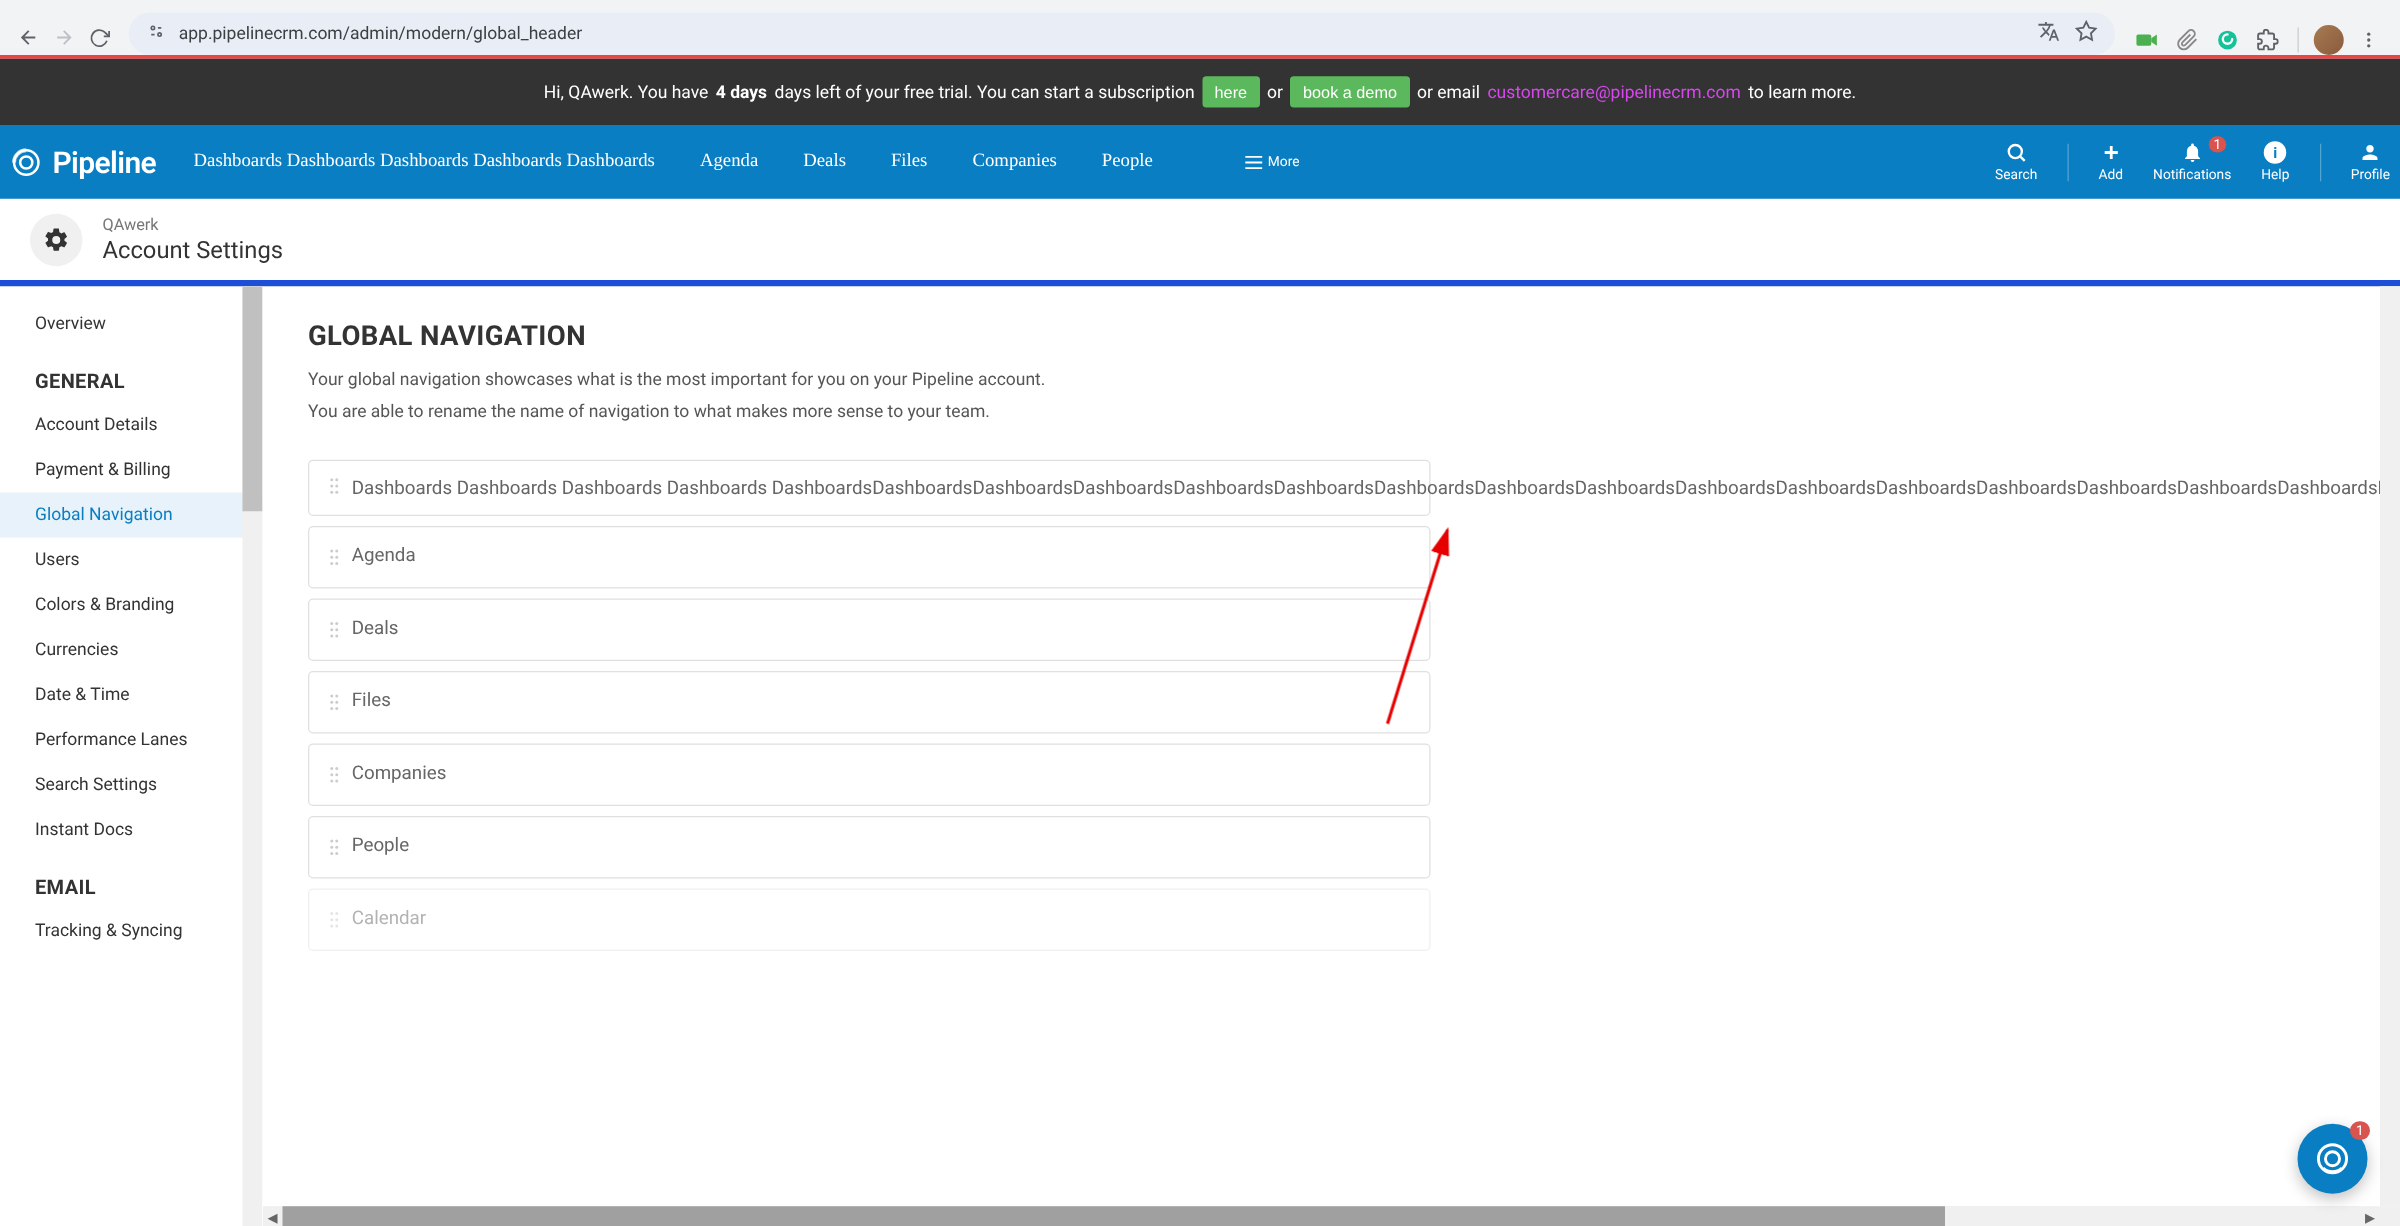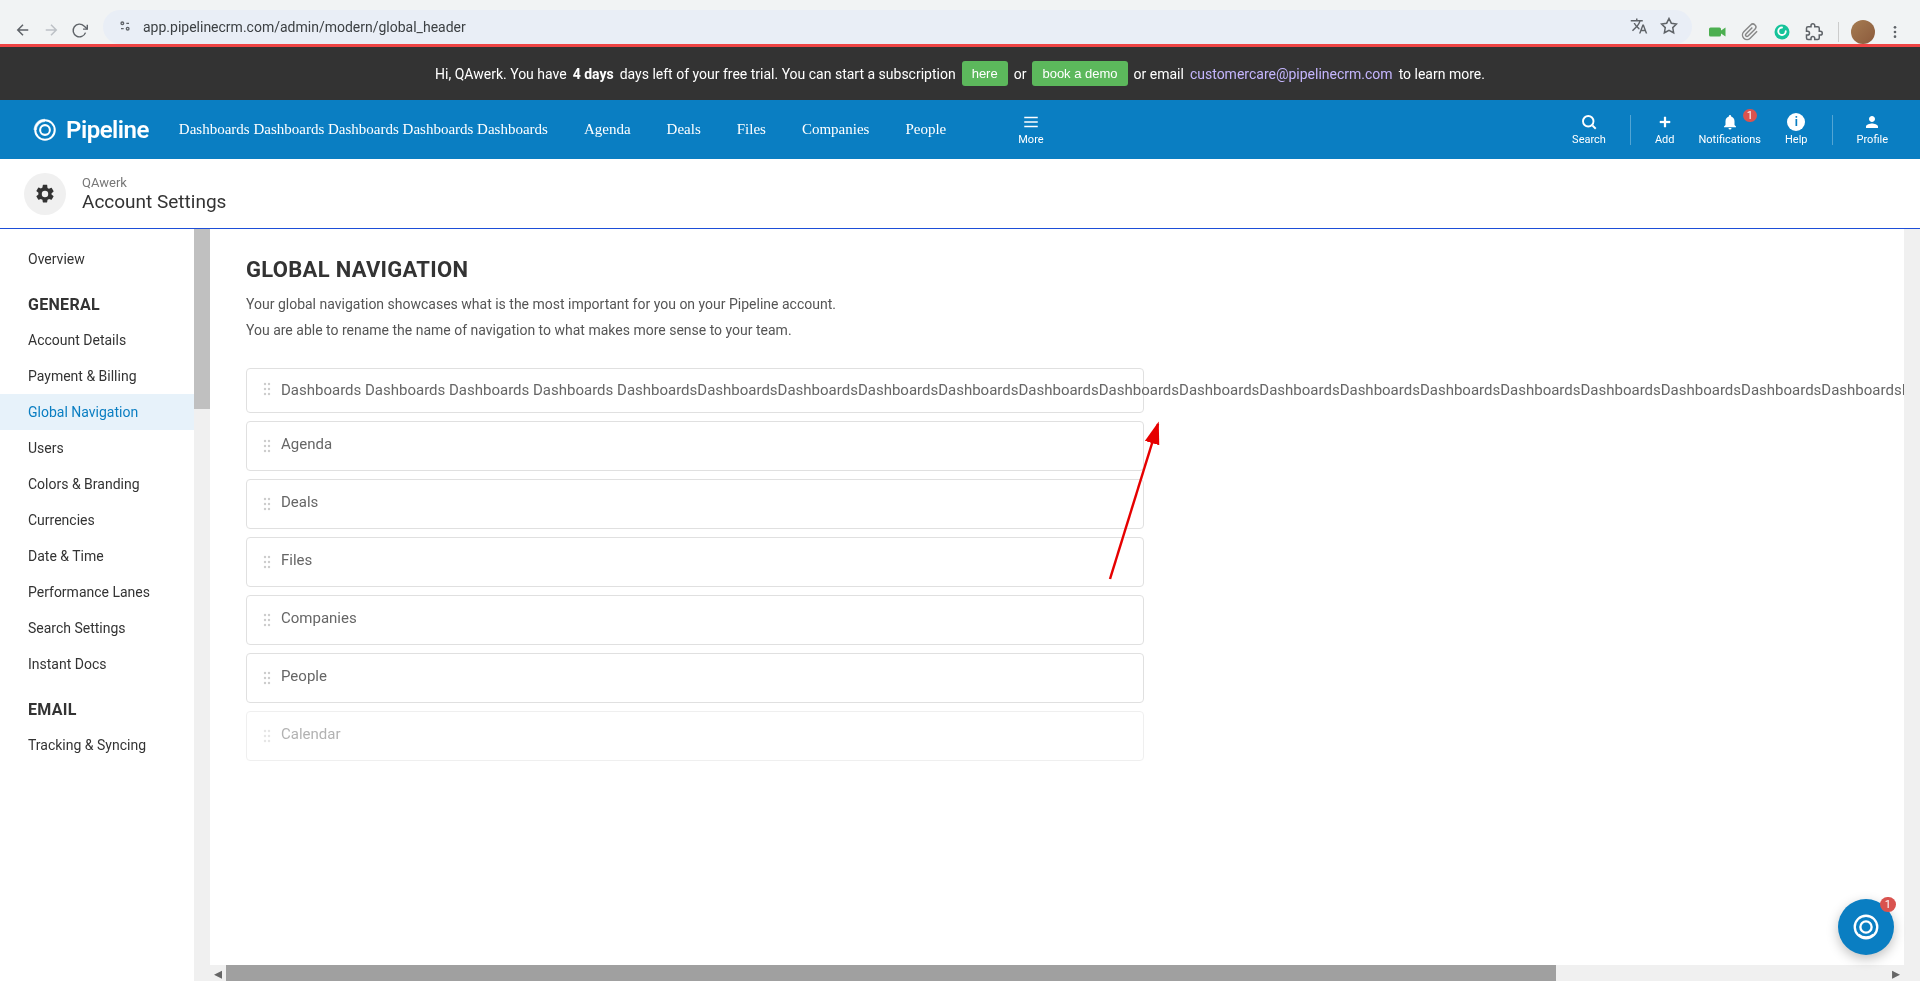--- a/index.html
+++ b/index.html
@@ -12,43 +12,43 @@
     .url-bar { flex: 1; background: #e9eef6; border-radius: 20px; height: 34px; display: flex; align-items: center; padding: 0 14px; margin: 0 10px; color: #3c4043; font-size: 14px; }
     .url-bar .icon-prefix { color: #5f6368; margin-right: 10px; }
     .ext-row { display: flex; align-items: center; gap: 8px; padding: 0 4px; }
     .ext-icon { width: 24px; height: 24px; display:flex; align-items:center; justify-content:center; }
     .avatar { width: 24px; height: 24px; border-radius: 50%; background: linear-gradient(135deg,#a67c52,#8b5a3c); }
 
     
     .trial-banner { background: #333333; color: #fff; font-size: 14px; height: 53px; display: flex; align-items: center; justify-content: center; gap: 6px; }
     .trial-banner b { font-weight: 700; }
     .btn-green { background: #5cb85c; color: #fff; border: none; padding: 5px 10px; border-radius: 3px; font-size: 13px; cursor: pointer; }
-    .trial-banner .link-email { color: #c4b5fd; }
-
-    
-    .top-nav { background: #0a7ec2; color: #fff; height: 59px; display: flex; align-items: center; padding: 0 32px; }
+    .trial-banner .link-email { color: #d946ef; }
+
+    
+    .top-nav { background: #0a7ec2; color: #fff; height: 59px; display: flex; align-items: center; padding: 0 8px; }
     .logo-wrap { display: flex; align-items: center; gap: 8px; margin-right: 30px; }
     .logo-mark { width: 26px; height: 26px; }
     .logo-text { font-size: 24px; font-weight: 600; letter-spacing: -0.5px; }
     .nav-links { display: flex; align-items: center; gap: 36px; font-size: 15px; }
     .nav-link { color: #fff; cursor: pointer; white-space: nowrap; font-family: Liberation Serif, serif; }
-    .more-btn { display: flex; flex-direction: column; align-items: center; gap: 2px; cursor: pointer; margin-left: 36px;}
+    .more-btn { display: flex; align-items: center; gap: 2px; cursor: pointer; margin-left: 36px;}
     .more-btn svg { width: 18px; height: 18px; }
     .more-btn span { font-size: 11px; }
     .nav-spacer { flex: 1; }
     .nav-right { display: flex; align-items: center; gap: 24px; }
     .nav-right-item { display: flex; flex-direction: column; align-items: center; gap: 2px; cursor: pointer; position: relative; }
     .nav-right-item svg { width: 18px; height: 18px; }
     .nav-right-item span { font-size: 11px; }
     .nav-divider { width: 1px; height: 30px; background: rgba(255,255,255,0.3); }
     .badge-red-sm { position: absolute; top: -4px; right: 4px; background: #d9534f; color: #fff; border-radius: 8px; font-size: 10px; padding: 0 4px; line-height: 13px; min-width: 13px; text-align: center; }
     .info-circle { width: 18px; height: 18px; border-radius:50%; background:#fff; color:#0a7ec2; display:flex; align-items:center; justify-content:center; font-weight:bold; font-size:12px;}
 
     
-    .settings-header { height: 70px; display: flex; align-items: center; padding: 0 24px; border-bottom: 1px solid #1d4ed8; gap: 16px; }
+    .settings-header { height: 70px; display: flex; align-items: center; padding: 0 24px; border-bottom: 5px solid #1d4ed8; gap: 16px; }
     .gear-circle { width: 42px; height: 42px; border-radius: 50%; background: #f0f0f0; display:flex; align-items:center; justify-content:center; }
     .shdr-user { font-size: 13px; color: #777; }
     .shdr-title { font-size: 19px; color: #333; }
 
     
     .body-wrap { display: flex; height: calc(100vh - 47px - 53px - 59px - 70px); position:relative; }
     .sidebar { width: 210px; padding: 12px 0 12px 0; overflow-y: auto; position: relative; }
     .sb-scroll-track { position:absolute; right:0; top:0; width:16px; height:100%; background:#f0f0f0; }
     .sb-scroll-thumb { background:#c0c0c0; width:100%; height:180px; }
     .sidebar-item { padding: 10px 28px; font-size: 14px; color: #333; cursor: pointer; }

